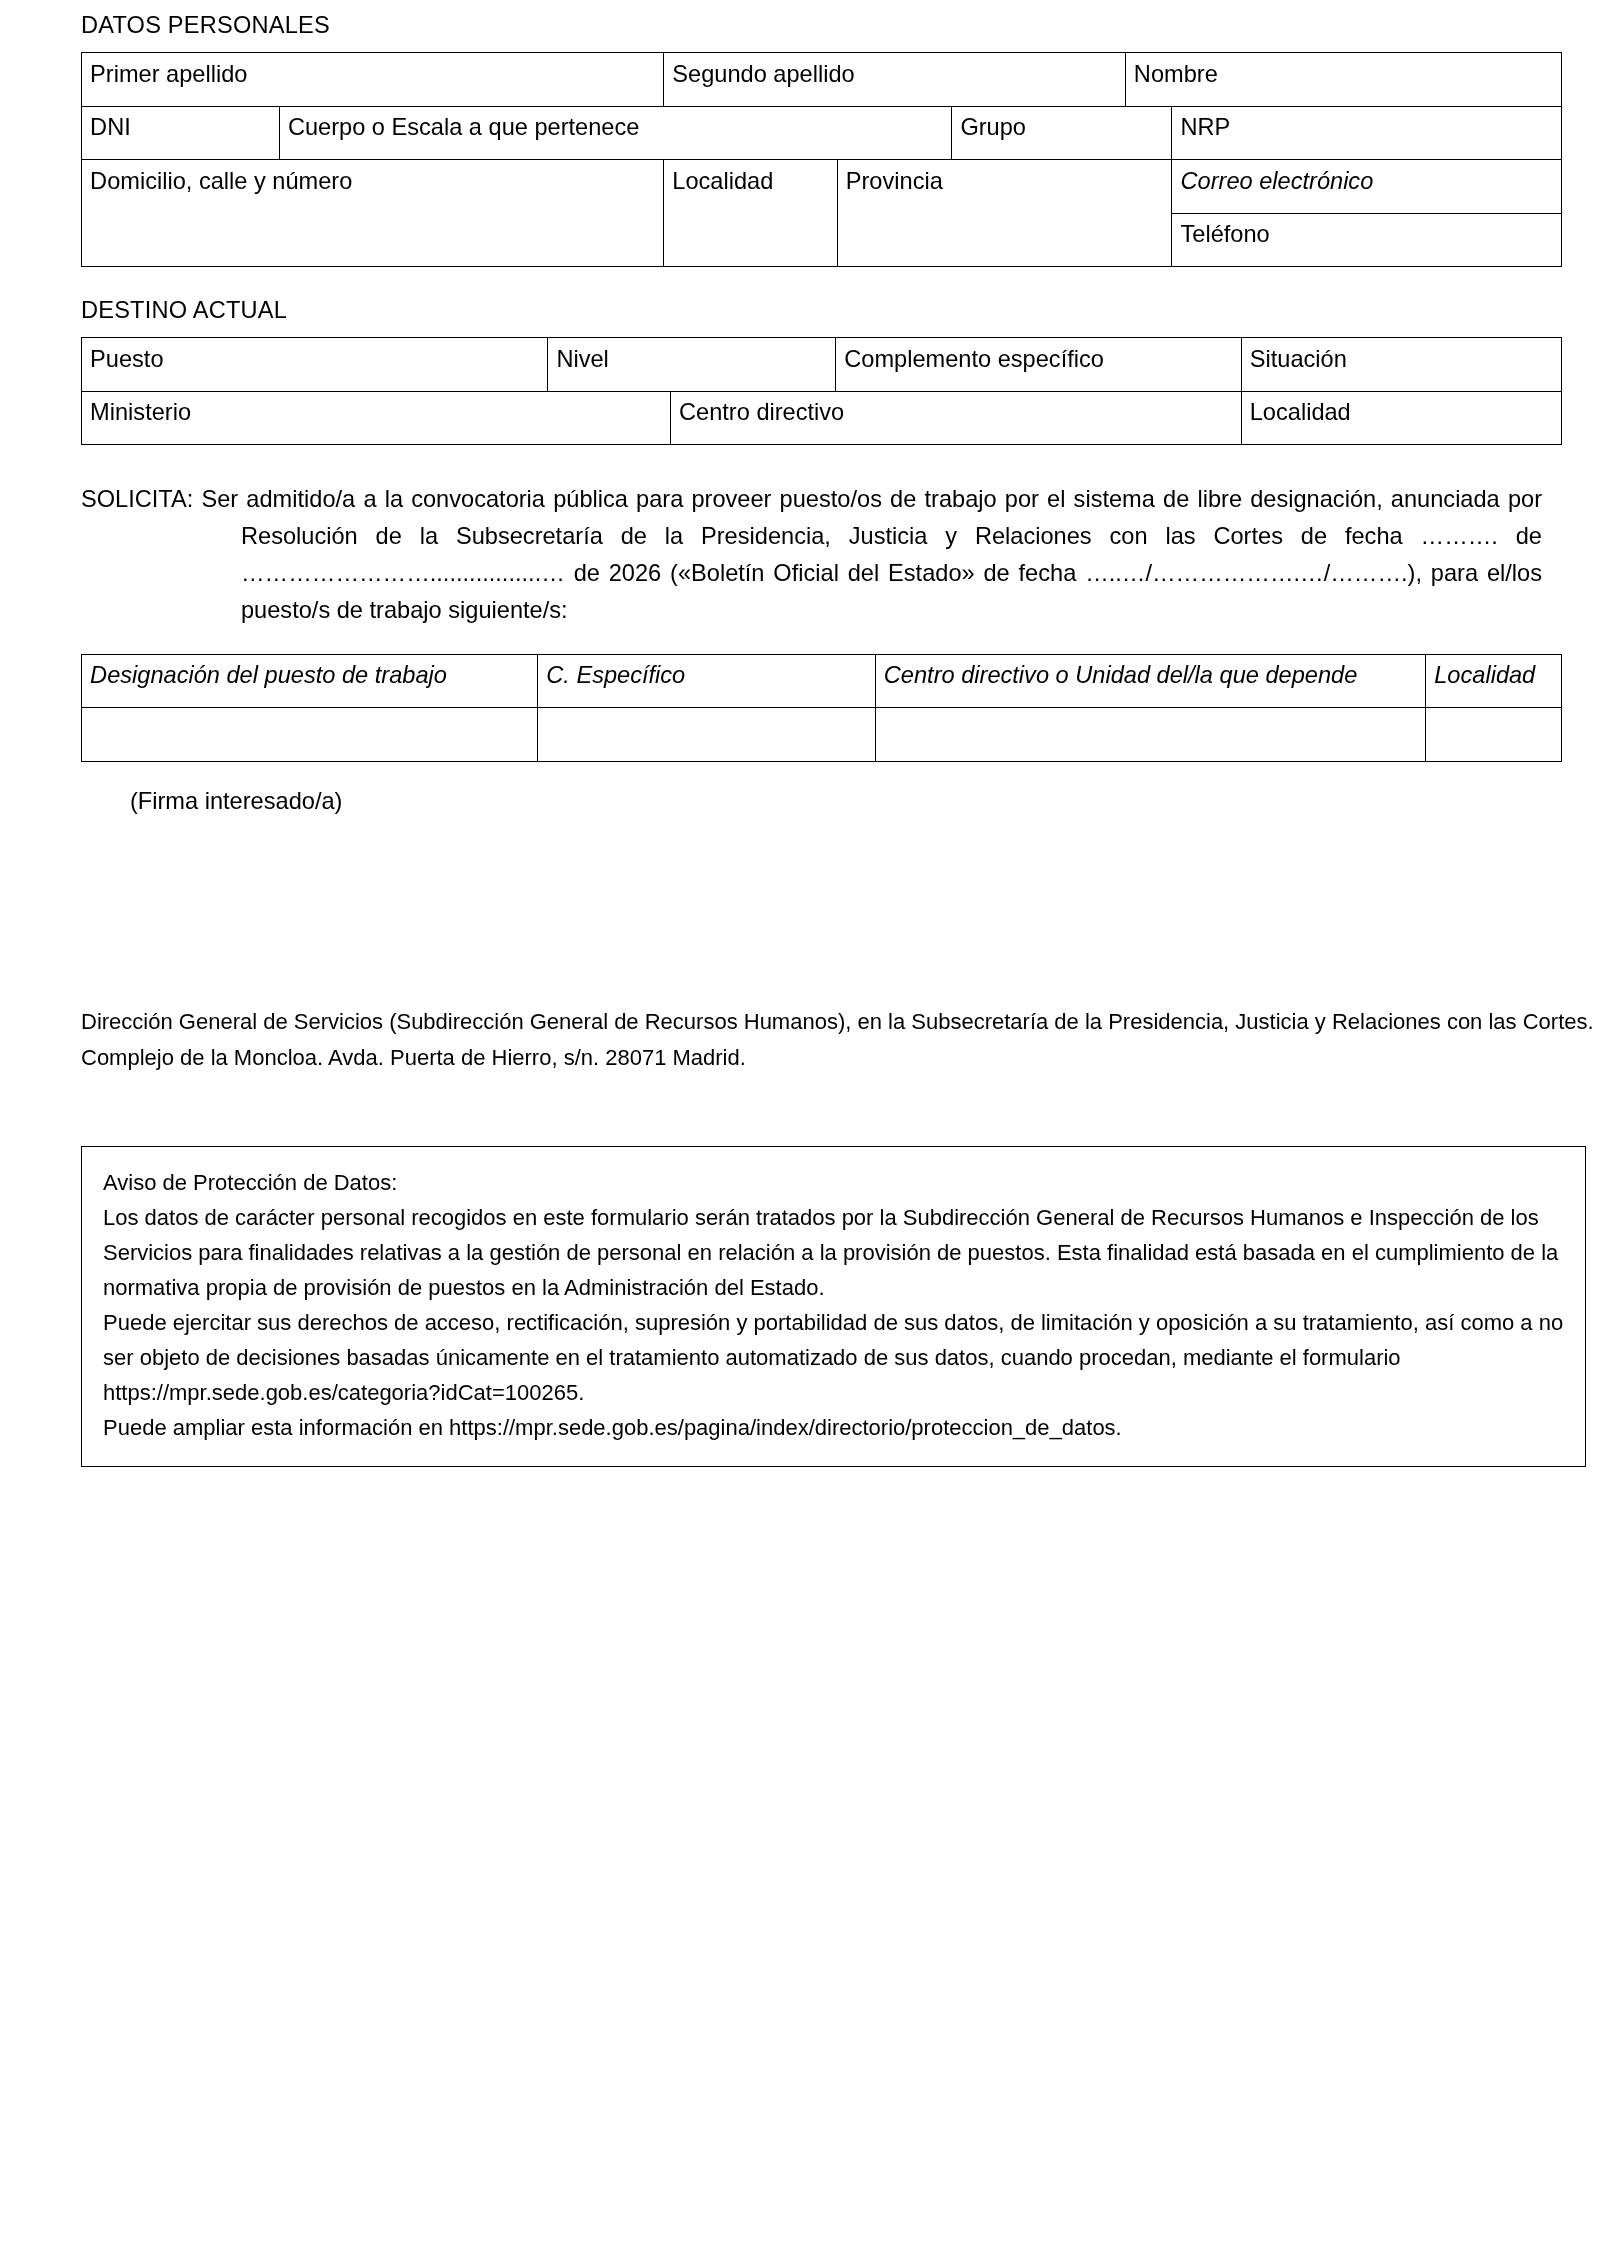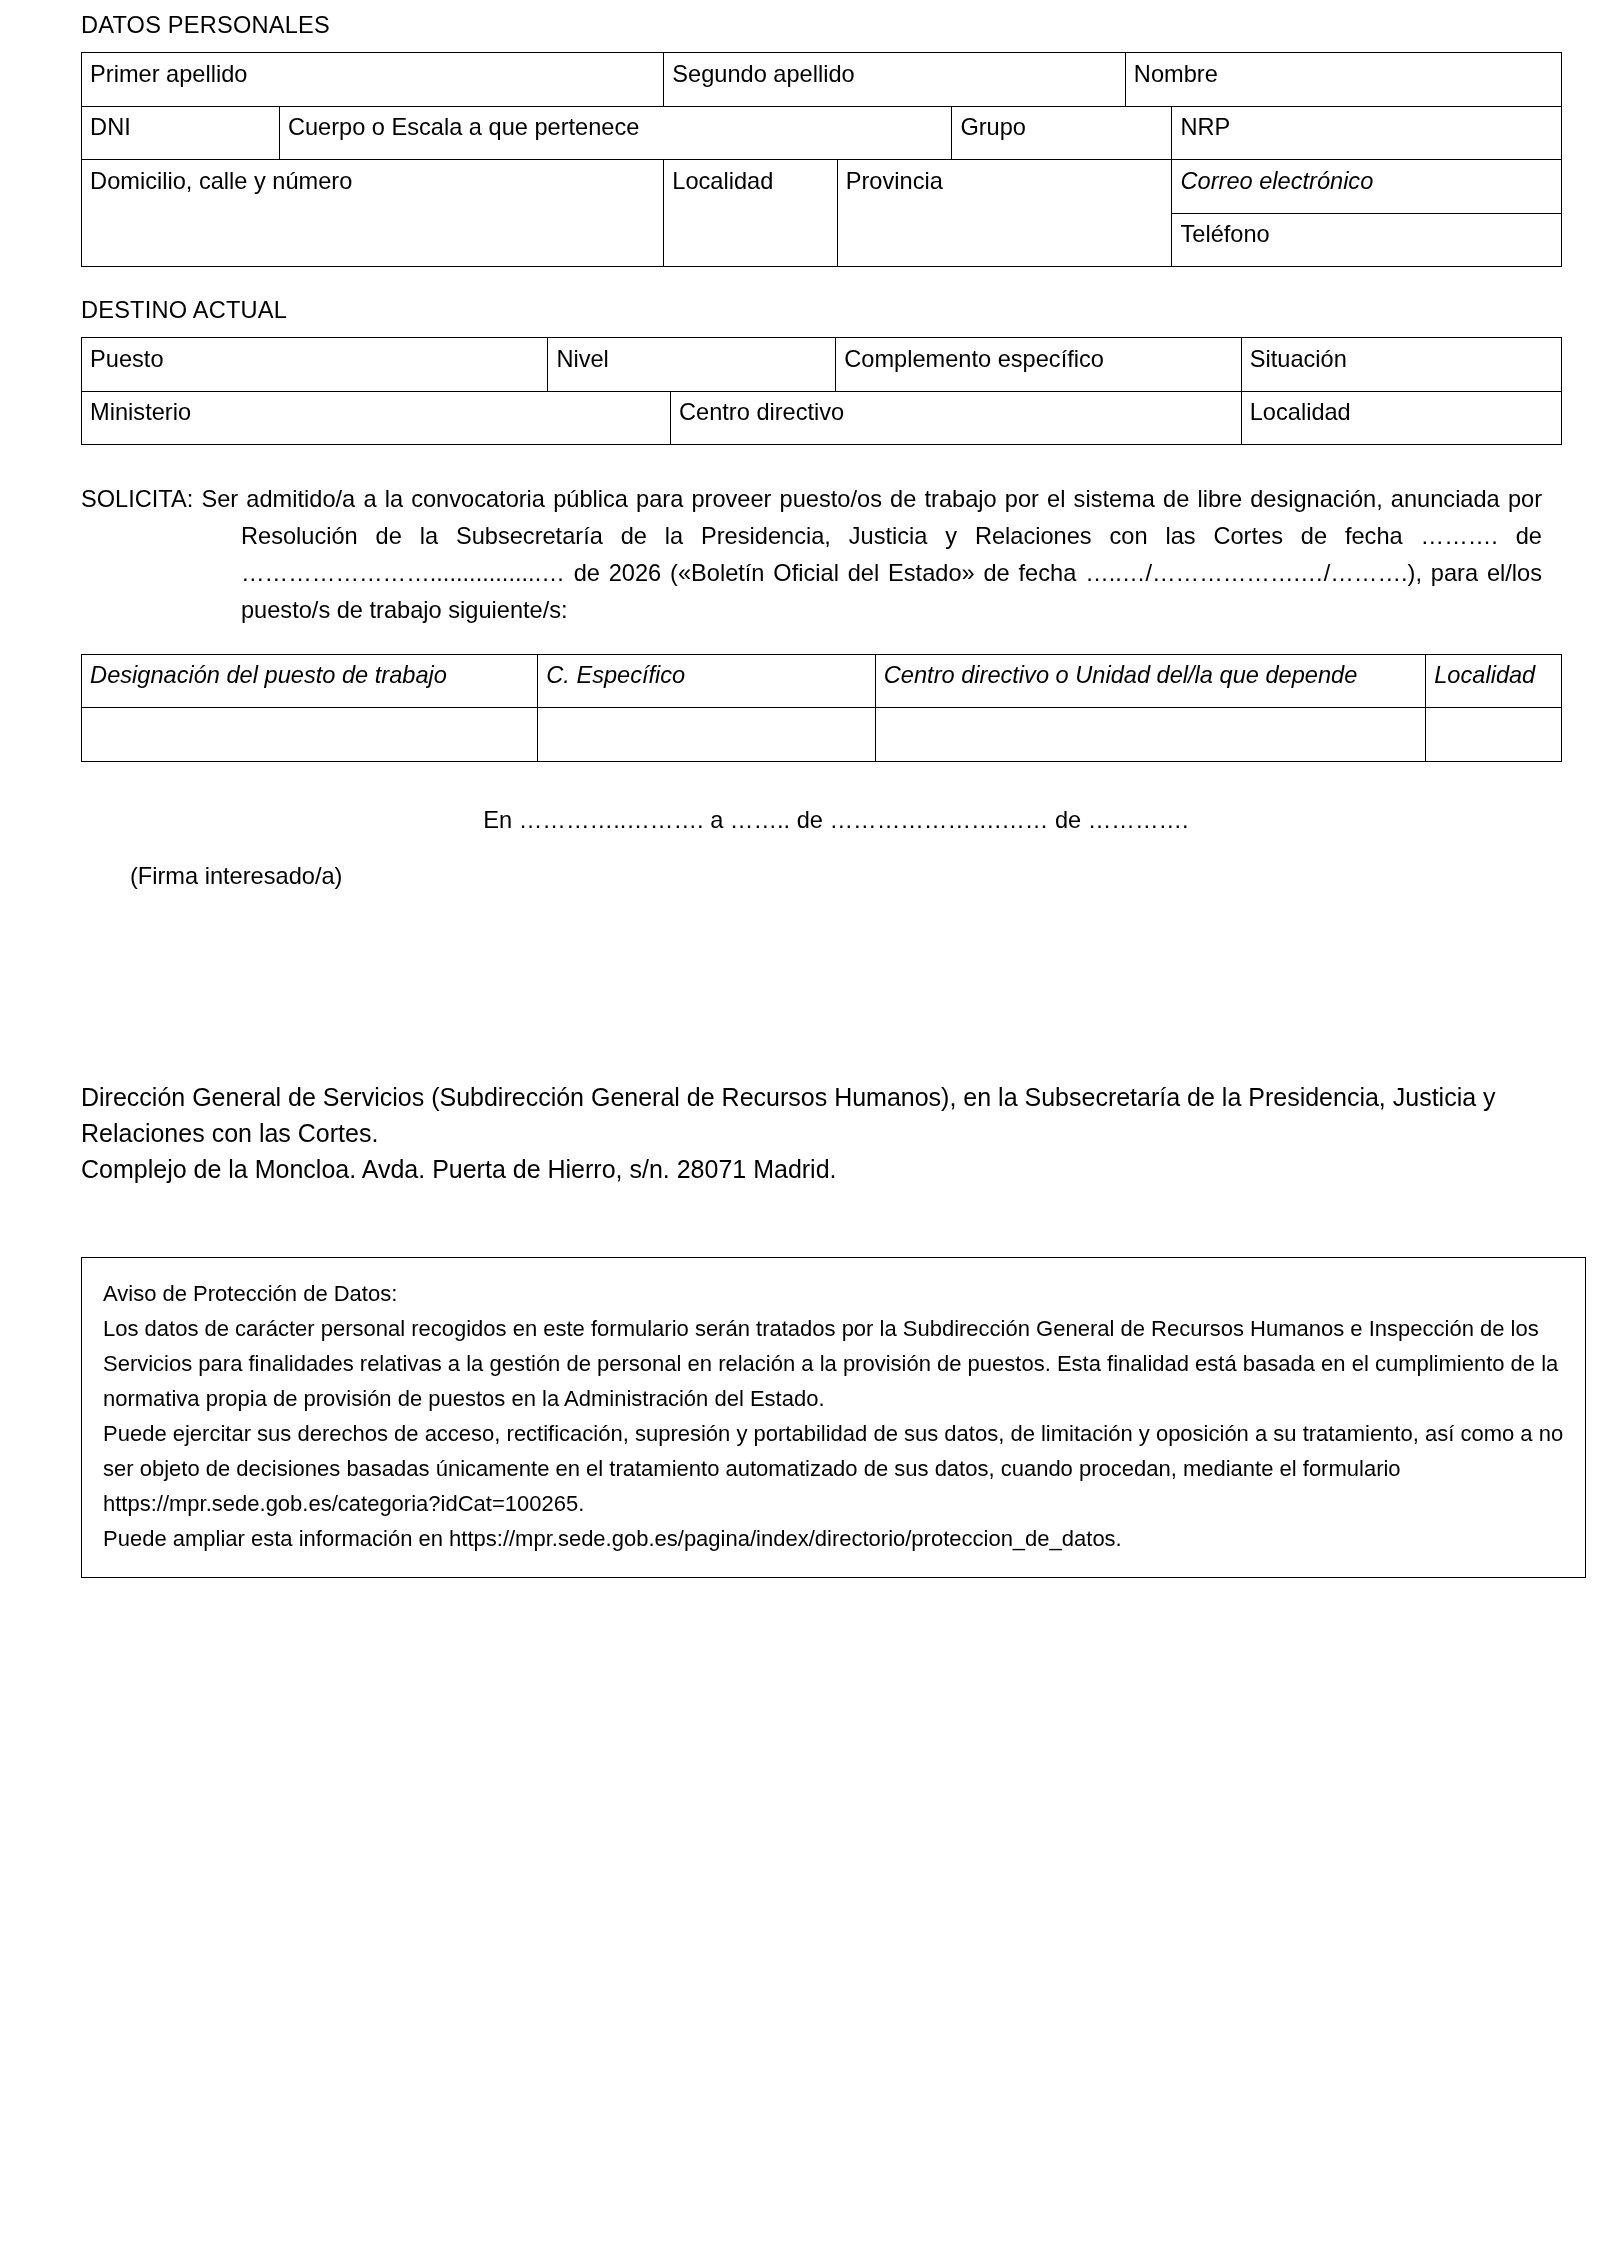--- a/index.html
+++ b/index.html
@@ -75,21 +75,21 @@
   .firma {
     margin-top: 23px;
     text-align: left;
     font-size: 23.6px;
     line-height: 33px;
     padding-left: 49px;
   }
 
   .dest-block {
     margin-top: 186px;
-    font-size: 25px;
+    font-size: 22px;
     line-height: 36px;
     width: 1515px;
   }
 
   .privacy-box {
     margin-top: 70px;
     border: 1.6px solid #000000;
     width: 1505px;
     box-sizing: border-box;
     padding: 18px 21px 21px 21px;
@@ -189,21 +189,20 @@
       </tr>
       <tr>
         <td class="req-body"></td>
         <td class="req-body"></td>
         <td class="req-body"></td>
         <td class="req-body"></td>
       </tr>
     </tbody>
   </table>
 
-  <div class="signature-line">En …………..………. a …….. de ………………….…… de ………….</div>
   <div class="firma">(Firma interesado/a)</div>
 
   <div class="dest-block">
     <div>Dirección General de Servicios (Subdirección General de Recursos Humanos), en la Subsecretaría de la Presidencia, Justicia y Relaciones con las Cortes.</div>
     <div>Complejo de la Moncloa. Avda. Puerta de Hierro, s/n. 28071 Madrid.</div>
   </div>
 
   <div class="privacy-box">
     <p>Aviso de Protección de Datos:</p>
     <p>Los datos de carácter personal recogidos en este formulario serán tratados por la Subdirección General de Recursos Humanos e Inspección de los Servicios para finalidades relativas a la gestión de personal en relación a la provisión de puestos. Esta finalidad está basada en el cumplimiento de la normativa propia de provisión de puestos en la Administración del Estado.</p>

